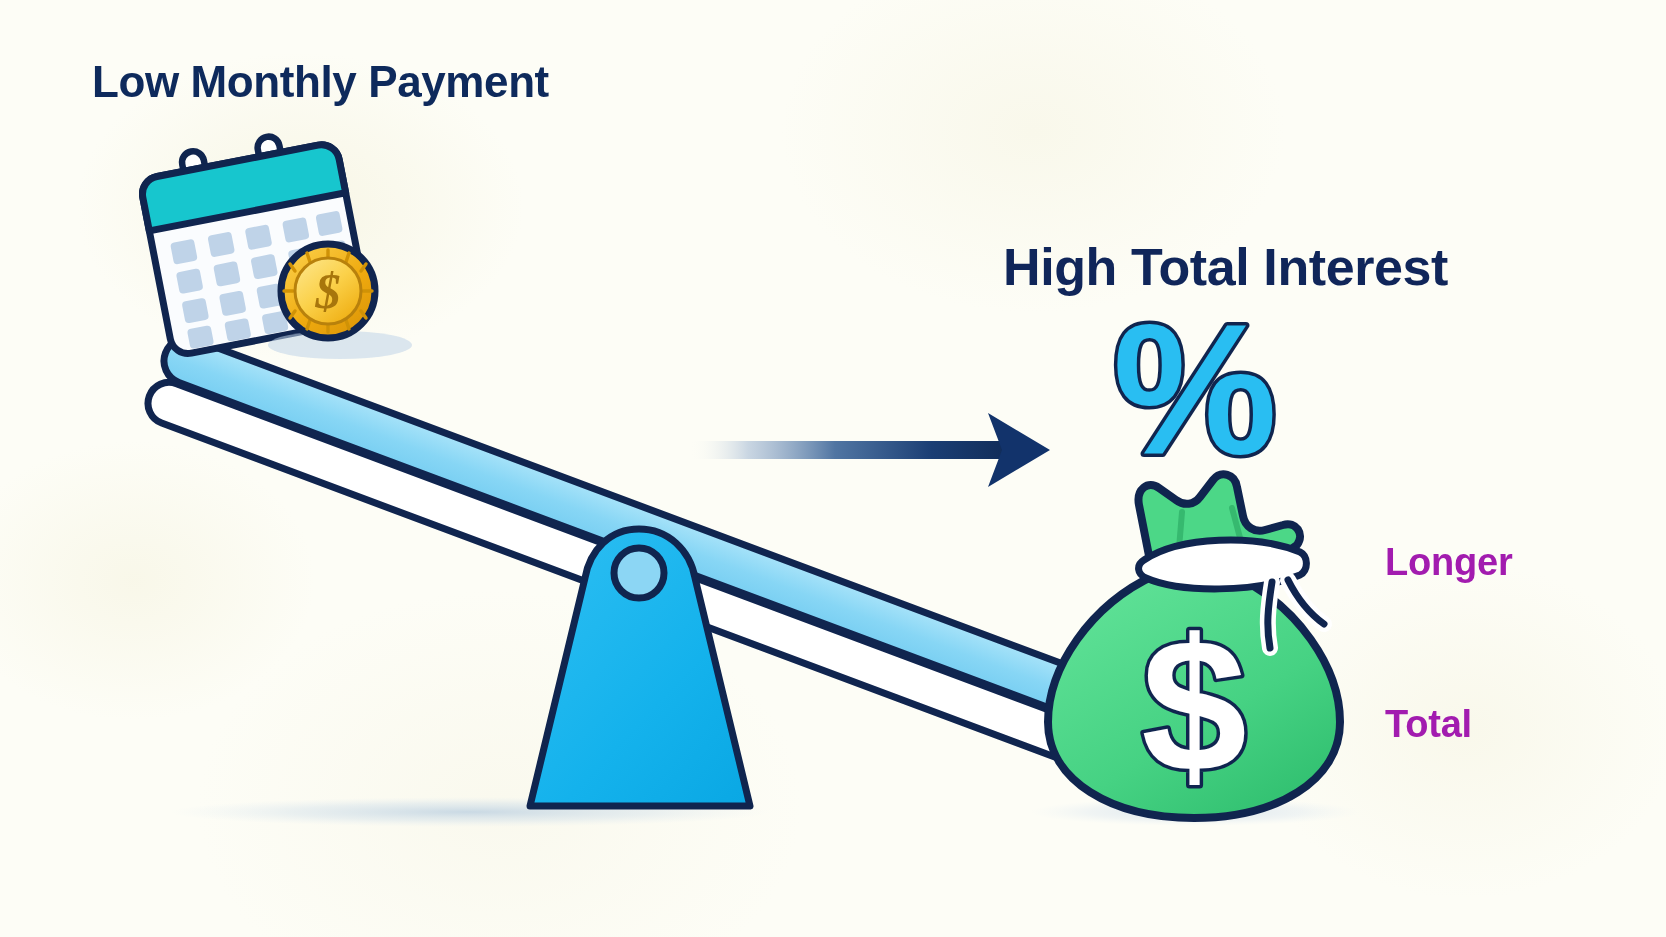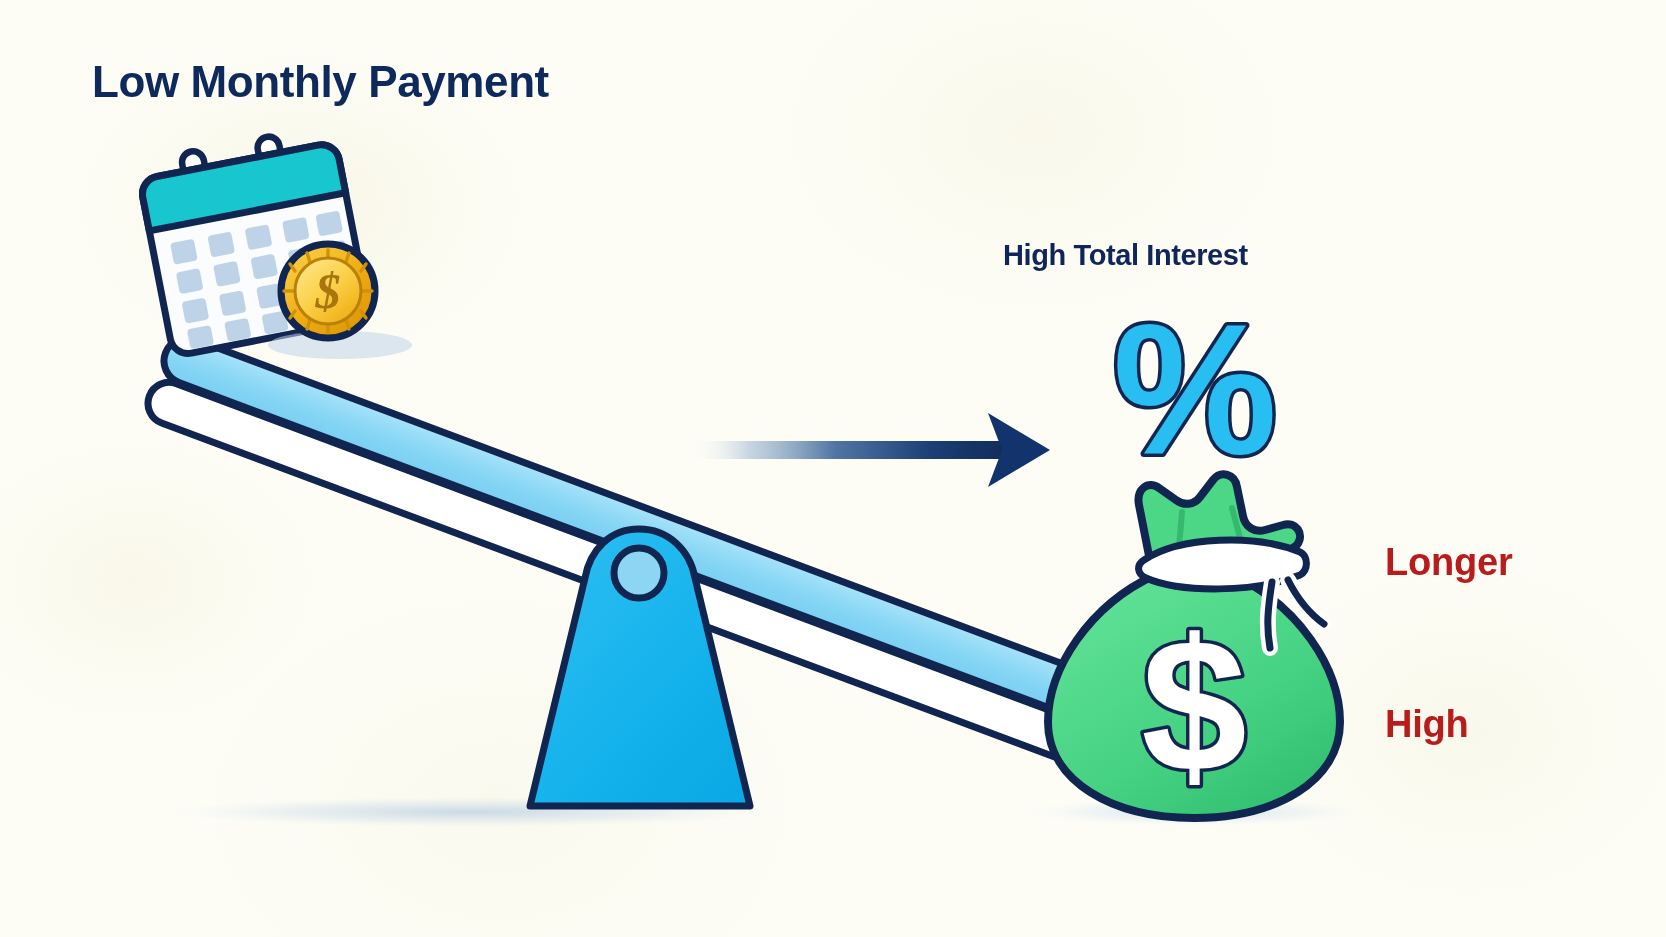--- a/index.html
+++ b/index.html
@@ -48,28 +48,28 @@
   }
   #label-low-monthly-payment {
     left: 92px;
     top: 58px;
     font-size: 44px;
     color: #0e2a5c;
   }
   #label-high-total-interest {
     left: 1003px;
     top: 240px;
-    font-size: 29px;
+    font-size: 52px;
     color: #10265a;
   }
   #label-longer-term {
     left: 1385px;
     top: 428px;
     font-size: 38px;
-    color: #b91c1c;
+    color: #a21caf;
     letter-spacing: -0.2px;
     line-height: 1.42;
   }
 </style>
 </head>
 <body>
 
 <div id="stage">
 
   <svg id="artboard" viewBox="0 0 1666 937" xmlns="http://www.w3.org/2000/svg">
@@ -251,16 +251,16 @@
       <text x="1194" y="705" text-anchor="middle" dominant-baseline="central" font-family="Liberation Sans, sans-serif" font-weight="bold" font-size="190" fill="#FFFFFF" stroke="#10254F" stroke-width="7" paint-order="stroke fill" stroke-linejoin="round">$</text>
     </g>
   </svg>
 
   <div class="label" id="label-low-monthly-payment">Low Monthly Payment</div>
 
   <div class="label" id="label-high-total-interest">High Total Interest</div>
 
   <div class="label" id="label-longer-term">
     <div>Longer</div>
-    <div>High</div>
+    <div>Total</div>
   </div>
 
 </div>
 
 </body></html>

